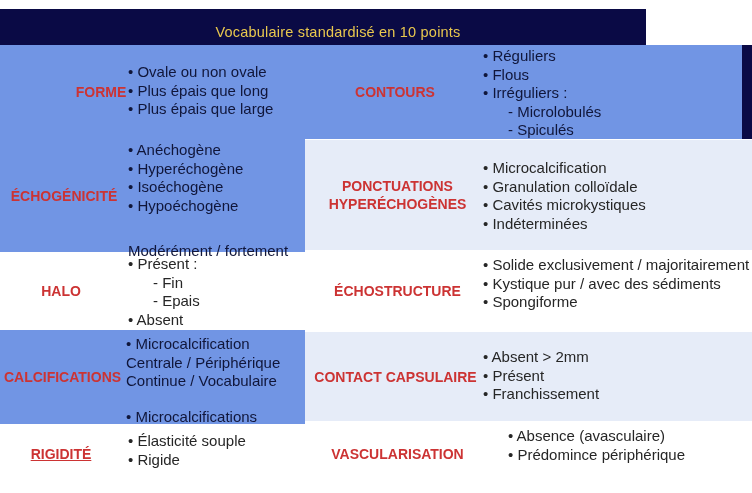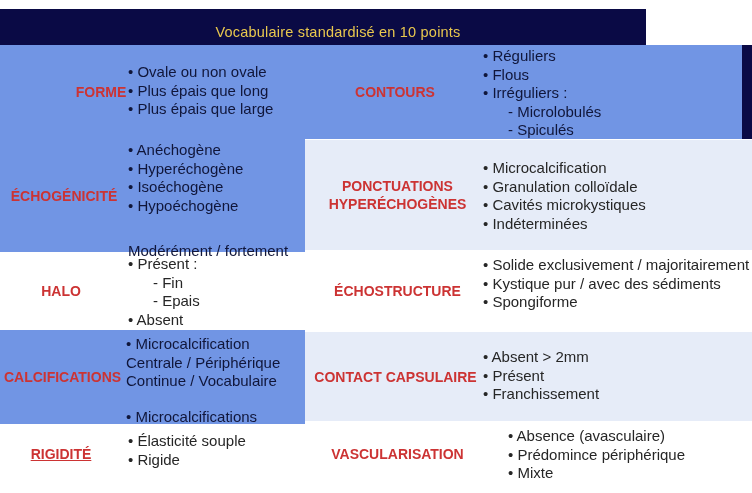--- a/index.html
+++ b/index.html
@@ -109,14 +109,13 @@
 
 <div class="abs label" style="left:0;top:424px;width:122px;height:59px;text-decoration:underline;">RIGIDITÉ</div>
 <div class="abs content on-light" style="left:128px;top:432px;">
   <div class="ln">• Élasticité souple</div>
   <div class="ln">• Rigide</div>
 </div>
 <div class="abs label" style="left:305px;top:424px;width:185px;height:59px;">VASCULARISATION</div>
 <div class="abs content on-light" style="left:483px;top:427px;margin-left:25px;">
   <div class="ln">• Absence (avasculaire)</div>
   <div class="ln">• Prédomince périphérique</div>
-  <div class="ln">• Mixte</div>
 </div>
 
 </body></html>

